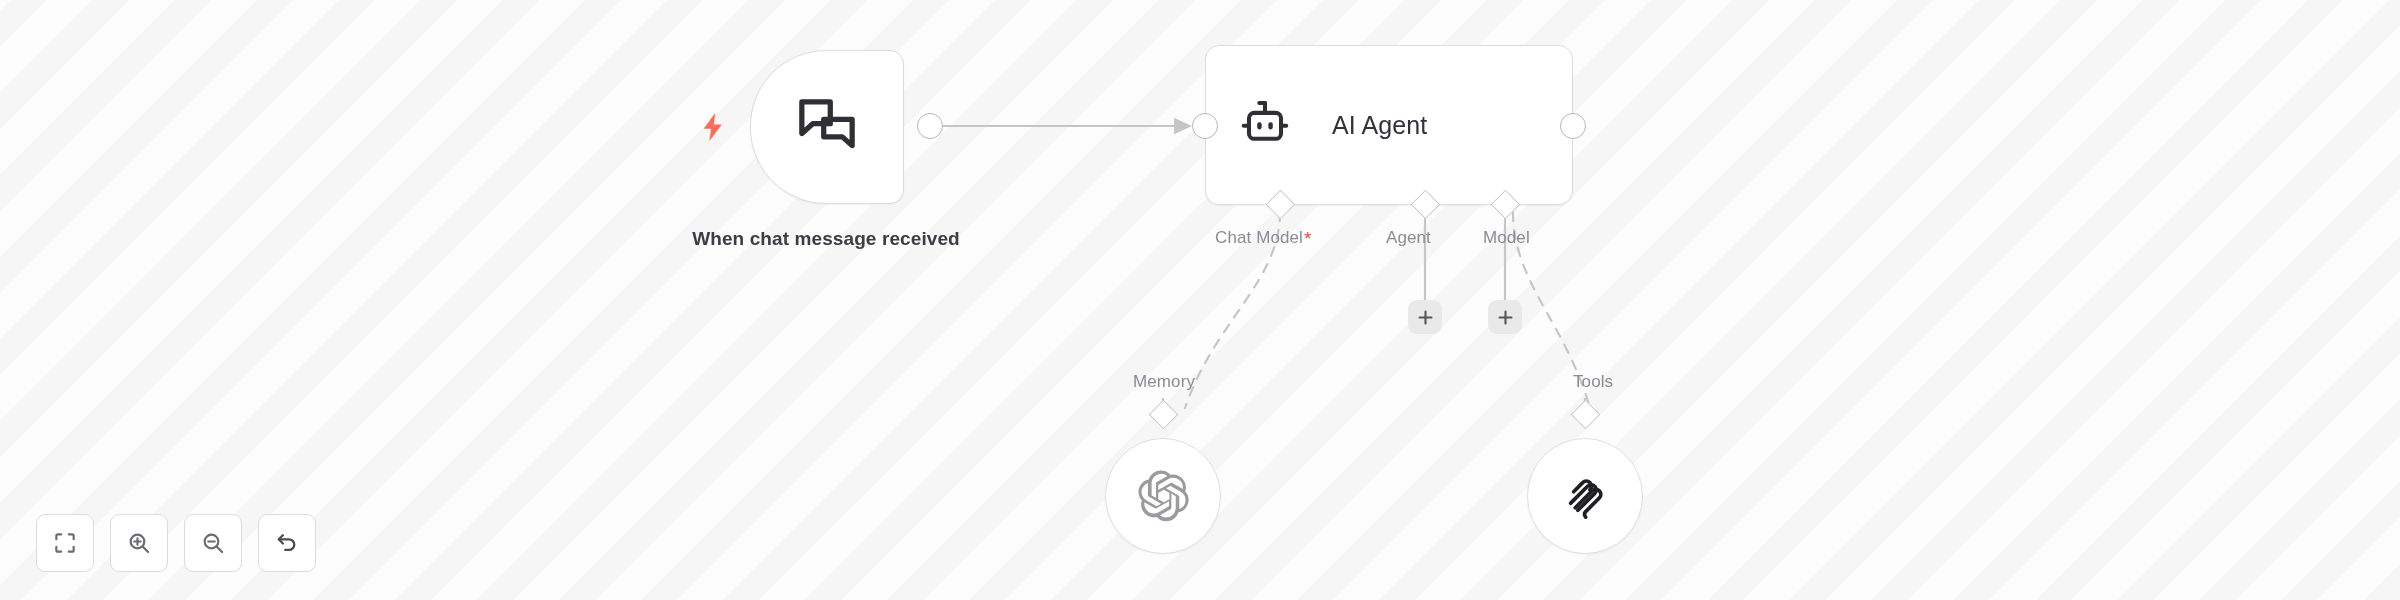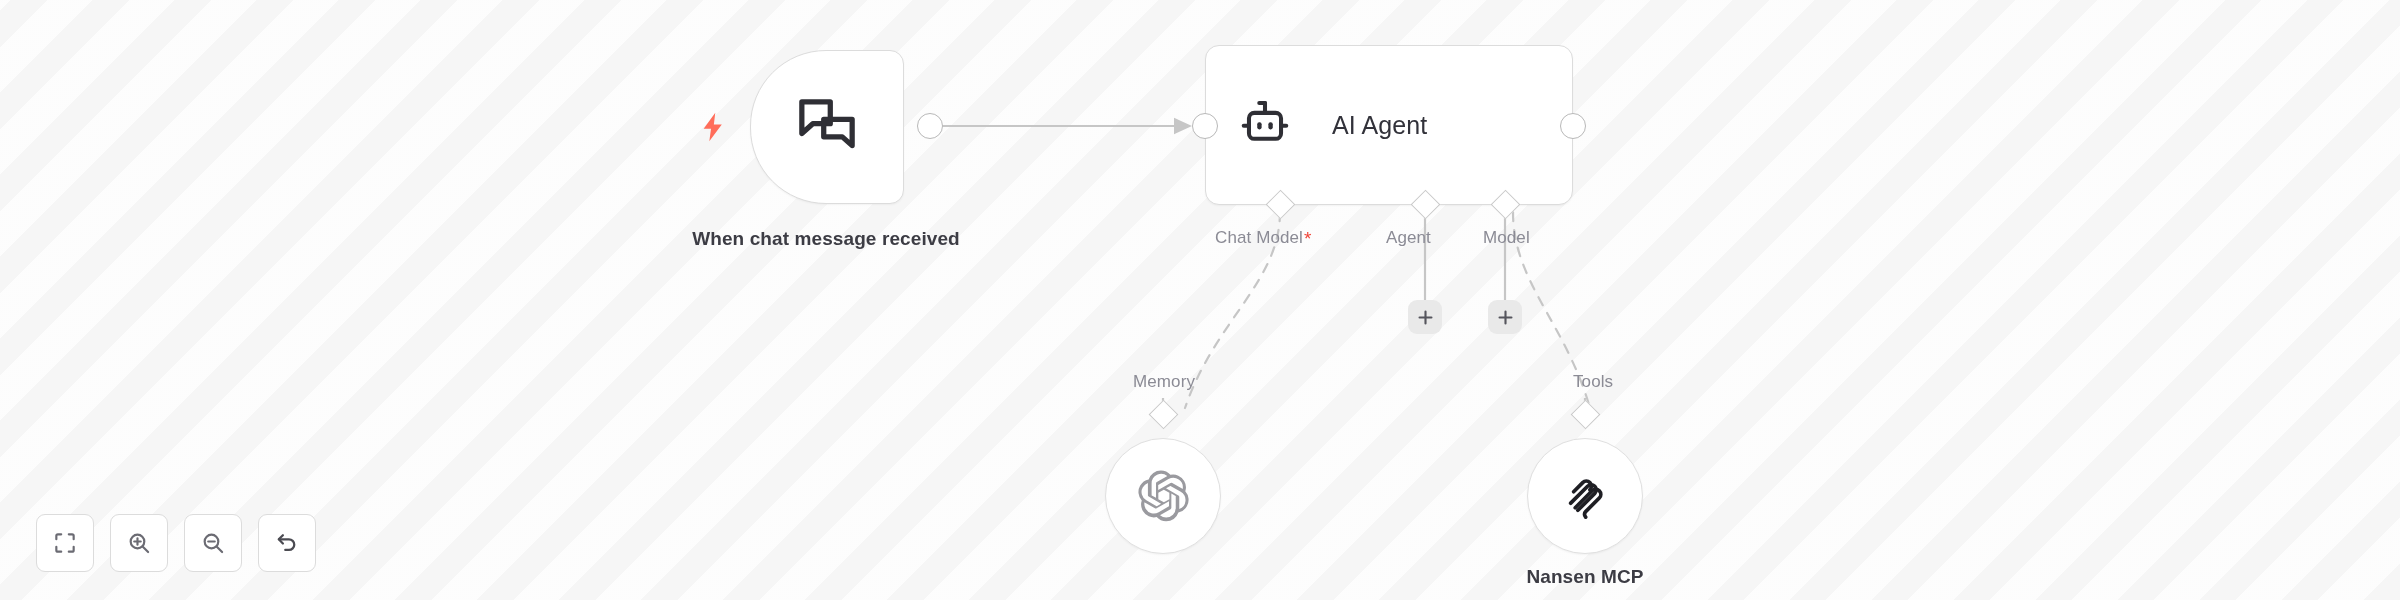--- a/index.html
+++ b/index.html
@@ -294,21 +294,20 @@
     <span>
       <svg width="52" height="52" viewBox="0 0 32 32">
         <g fill="none" stroke="#1f1f24" stroke-width="2.3" stroke-linecap="round" stroke-linejoin="round">
           <path d="M7.2 20.4 L17.6 10.0 a3.1 3.1 0 0 1 4.4 4.4 L11.6 24.8"></path>
           <path d="M10.0 23.2 L20.4 12.8 a3.1 3.1 0 0 1 4.4 4.4 L16.4 25.6 a2.4 2.4 0 0 0 0 3.4"></path>
           <path d="M9.0 13.4 L14.6 7.8 a3.1 3.1 0 0 1 4.4 4.4"></path>
         </g>
       </svg>
     </span>
   </div>
-  <div class="node-label" style="left:1425px; top:566px; width:320px;">Nansen MCP</div>
 
   <div id="toolbar">
     <div class="tool-btn">
       <svg width="26" height="26" viewBox="0 0 24 24">
         <g fill="none" stroke="#6b6b73" stroke-width="2" stroke-linecap="round">
           <path d="M4 8.5 V5.4 a1.4 1.4 0 0 1 1.4-1.4 H8.5"></path>
           <path d="M15.5 4 H18.6 A1.4 1.4 0 0 1 20 5.4 V8.5"></path>
           <path d="M20 15.5 V18.6 A1.4 1.4 0 0 1 18.6 20 H15.5"></path>
           <path d="M8.5 20 H5.4 A1.4 1.4 0 0 1 4 18.6 V15.5"></path>
         </g>

